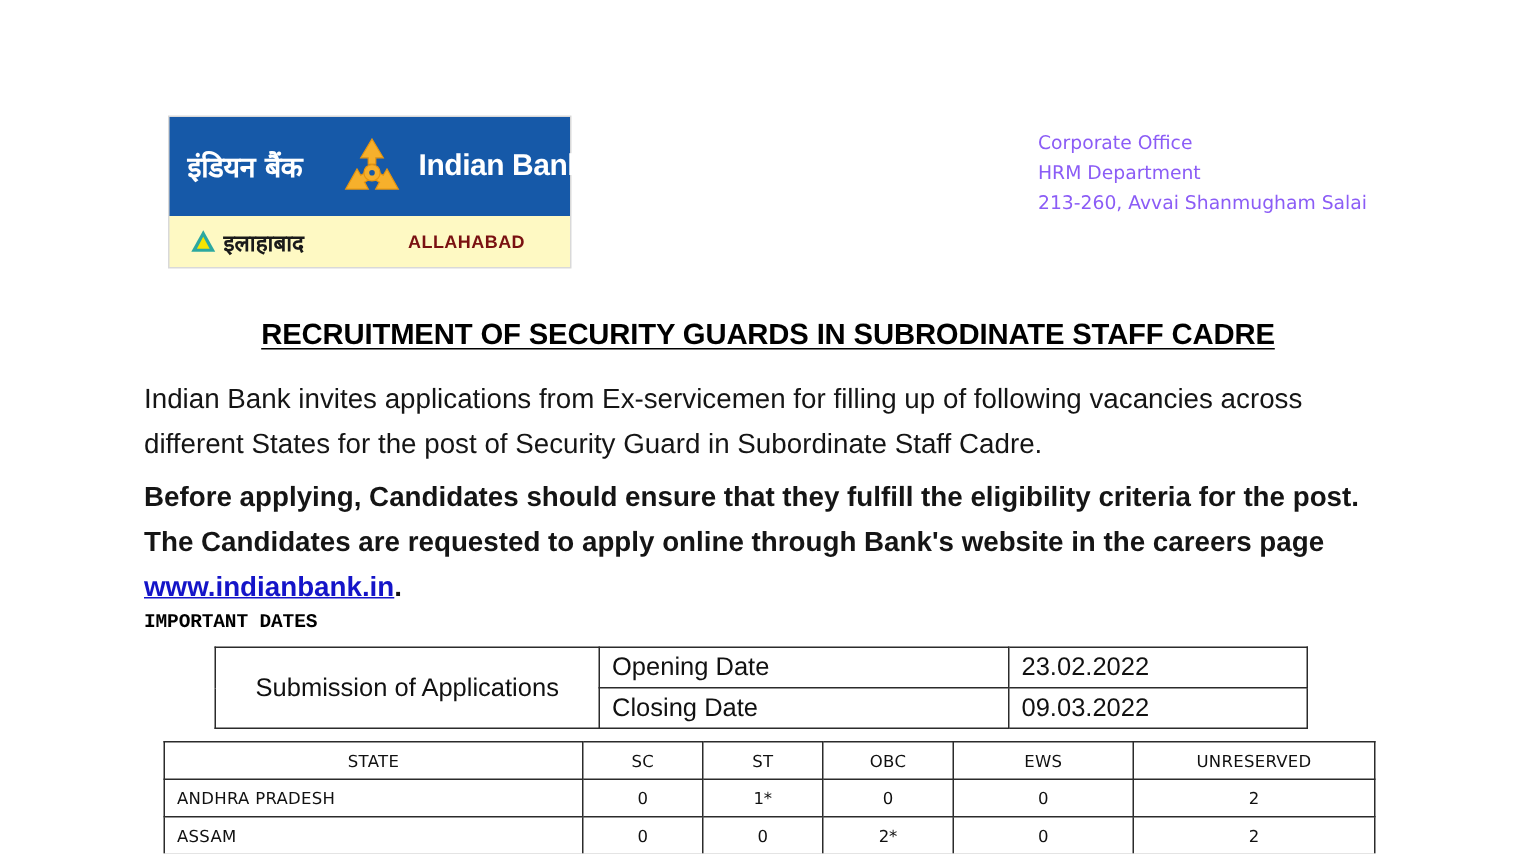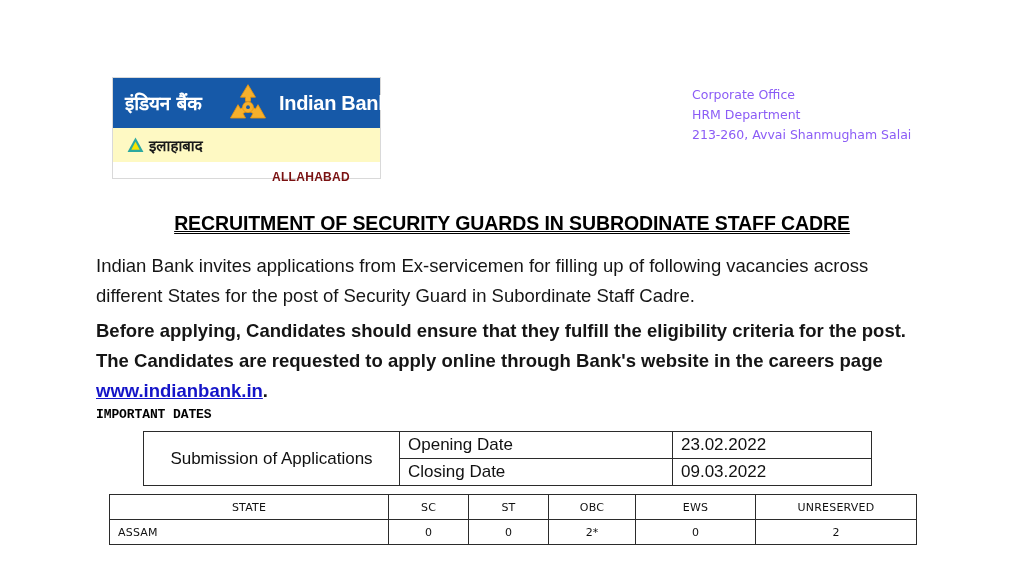--- a/index.html
+++ b/index.html
@@ -21,21 +21,21 @@
   #logo-block {
     position: absolute;
     left: 113px;
     top: 78px;
     width: 267px;
     height: 100px;
     box-shadow: 0 0 0 1px #d9d9d9;
   }
   .logo-blue-band {
     position: relative;
-    height: 50px;
+    height: 66px;
     background: #1659A8;
     display: flex;
     align-items: center;
   }
   .logo-yellow-band {
     position: relative;
     height: 34px;
     background: #fef9c3;
     display: flex;
     align-items: center;
@@ -93,21 +93,20 @@
   .logo-allahabad {
     position: absolute;
     left: 159px;
     top: 50%;
     transform: translateY(-50%);
     color: #7A1111;
     font-size: 12px;
     font-weight: bold;
     letter-spacing: 0.3px;
     white-space: nowrap;
-    margin-top: 32px;
   }
 
   
   #address-block {
     position: absolute;
     left: 692px;
     top: 85px;
     font-size: 12.5px;
     line-height: 20px;
     color: #8b5cf6;
@@ -118,21 +117,20 @@
   
   #doc-title {
     position: absolute;
     left: 0;
     top: 212px;
     width: 1024px;
     text-align: center;
     font-size: 19.5px;
     font-weight: bold;
     letter-spacing: -0.1px;
-    text-decoration: underline;
   }
   #doc-title span {
     text-decoration: underline;
     text-underline-offset: 3px;
   }
 
   
   .para {
     position: absolute;
     left: 96px;
@@ -277,20 +275,28 @@
         <th class="col-state">STATE</th>
         <th class="col-num">SC</th>
         <th class="col-num">ST</th>
         <th class="col-obc">OBC</th>
         <th class="col-ews">EWS</th>
         <th class="col-unres">UNRESERVED</th>
       </tr>
     </thead>
     <tbody>
       <tr>
+        <td class="state-cell">ANDHRA PRADESH</td>
+        <td>0</td>
+        <td>1*</td>
+        <td>0</td>
+        <td>0</td>
+        <td>2</td>
+      </tr>
+      <tr>
         <td class="state-cell">ASSAM</td>
         <td>0</td>
         <td>0</td>
         <td>2*</td>
         <td>0</td>
         <td>2</td>
       </tr>
     </tbody>
   </table>
 

